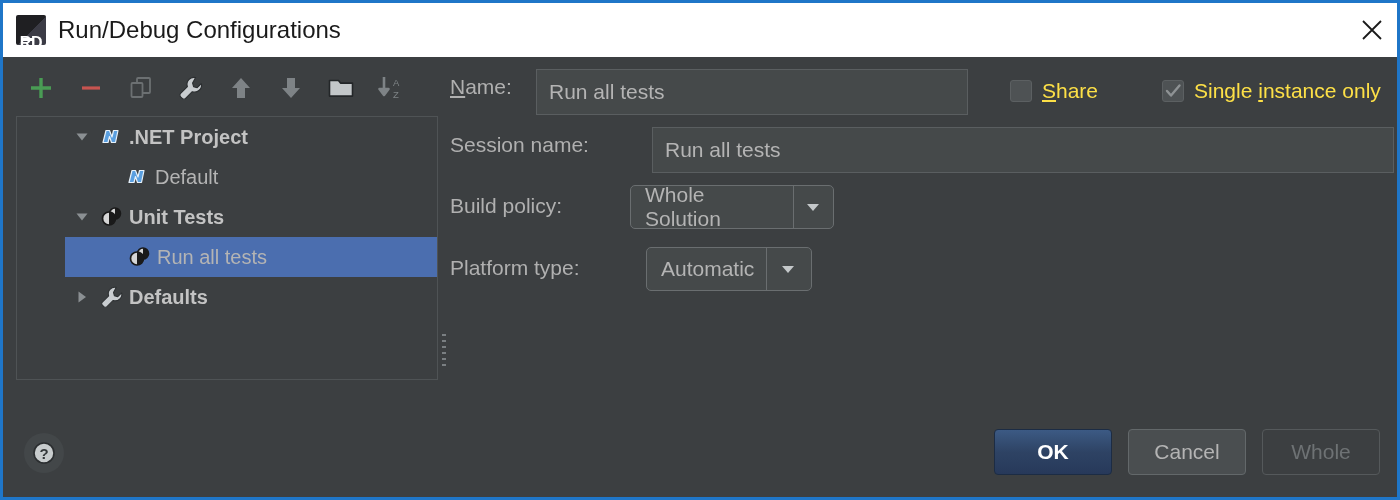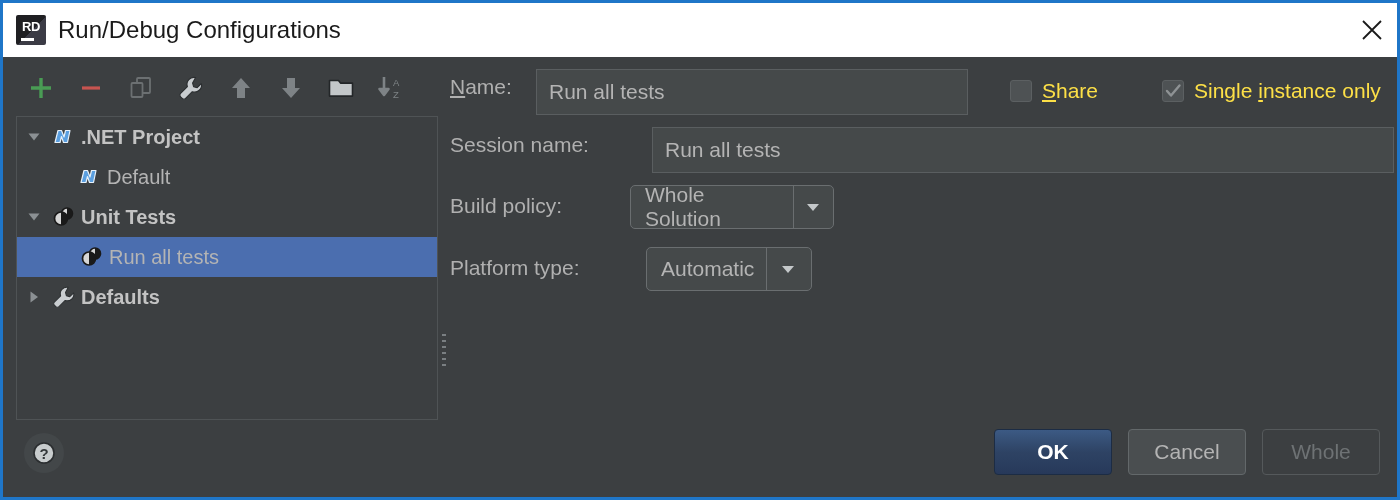--- a/index.html
+++ b/index.html
@@ -29,22 +29,22 @@
     display: flex; align-items: center;
   }
   #rd-icon {
     width: 30px; height: 30px; margin-left: 16px;
     background: linear-gradient(135deg, #1f1f22 0%, #1f1f22 52%, #3b3b45 52%, #3b3b45 100%);
     border-radius: 2px;
     position: relative;
     display: flex; align-items: flex-start; justify-content: center;
   }
   #rd-icon .rd-text {
-    color: #ffffff; font-size: 13px; font-weight: bold;
-    letter-spacing: -0.3px; line-height: 20px; padding-top: 2px;
+    color: #ffffff; font-size: 16px; font-weight: bold;
+    letter-spacing: -0.3px; line-height: 20px; padding-top: 18px;
   }
   #rd-icon .rd-bar {
     position: absolute; left: 5px; bottom: 4px; width: 13px; height: 3px;
     background: #ffffff;
   }
   #title-text {
     margin-left: 12px; font-size: 24px; color: #1a1a1a; font-weight: normal;
   }
   #close-btn {
     position: absolute; right: 0; top: 0; width: 56px; height: 54px;
@@ -68,24 +68,25 @@
   }
   .tb-btn {
     width: 50px; height: 44px;
     display: flex; align-items: center; justify-content: center;
     cursor: default;
   }
 
   
   #tree {
     position: absolute; left: 16px; top: 59px;
-    width: 422px; height: 304px;
+    width: 422px; height: 264px;
     background: #3c3f41;
     border: 1px solid #4f5355;
     overflow: hidden;
+    padding-left: 48px;
   }
   .tree-row {
     position: relative;
     height: 40px;
     display: flex; align-items: center;
     cursor: default;
     white-space: nowrap;
   }
   .tree-row.selected { background: #4b6eaf; }
   .twisty {

